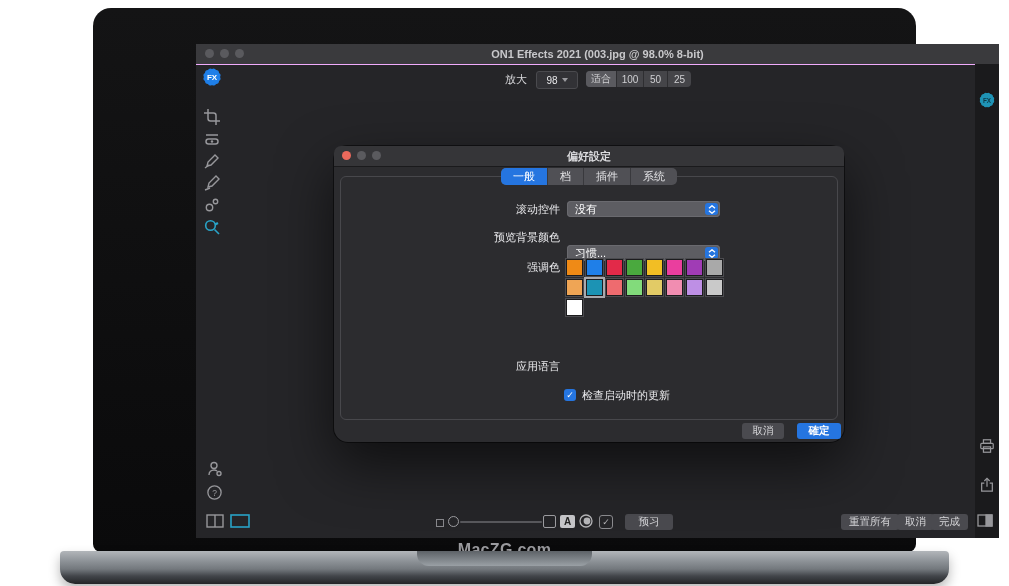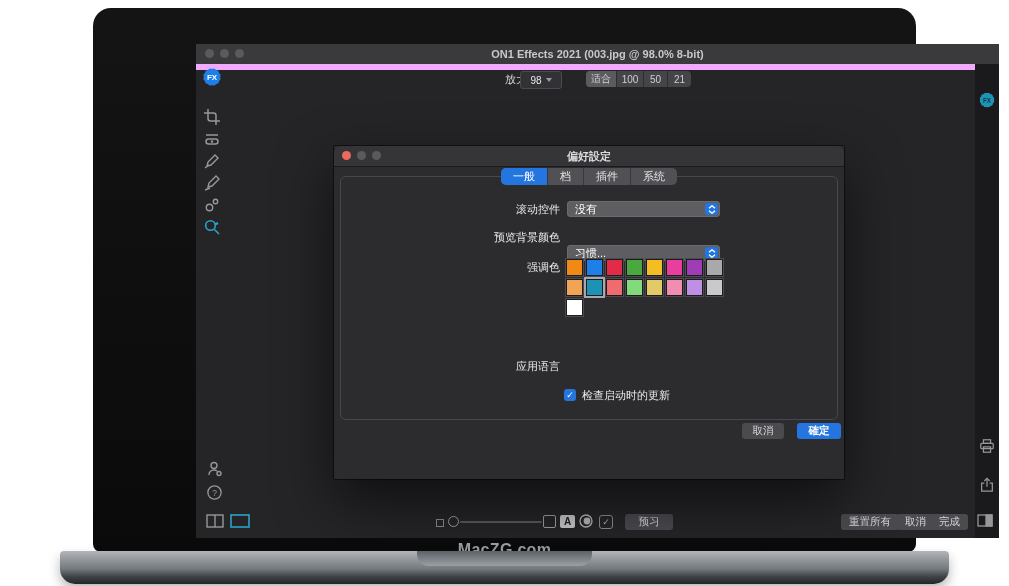--- a/index.html
+++ b/index.html
@@ -12,21 +12,21 @@
        border-radius:18px 18px 8px 8px;}
   .watermark{left:0;top:533px;width:823px;text-align:center;color:#9b9b9f;font-size:16px;font-weight:bold;letter-spacing:.3px;}
   .base{left:60px;top:551px;width:889px;height:33px;border-radius:4px 4px 15px 15px;
         background:linear-gradient(180deg,#b2b6ba 0%,#8e9398 30%,#73787d 55%,#42454a 76%,#232527 100%);
         box-shadow:0 6px 12px rgba(0,0,0,.28);}
   .notch{left:417px;top:551px;width:175px;height:15px;border-radius:0 0 12px 12px;
         background:linear-gradient(180deg,#5d6267,#9aa0a5);}
 
   
   .screen{left:103px;top:36px;width:803px;height:494px;background:#252528;overflow:hidden;}
-  .titlebar{left:0;top:0;width:803px;height:20px;background:#3a3a3d;border-bottom:6px solid #f0abfc;}
+  .titlebar{left:0;top:0;width:803px;height:20px;background:#3a3a3d;border-bottom:1px solid #f0abfc;}
   .titlebar .title{width:100%;text-align:center;line-height:20px;font-size:11px;font-weight:bold;color:#c8c8cb;}
   .dot{width:9px;height:9px;border-radius:50%;background:#5a5a5e;display:inline-block;}
   .dot.red{background:#ec695c;}
   .dots{left:9px;top:5px;display:flex;gap:6px;}
   .right-strip{left:779px;top:20px;width:24px;height:474px;background:#1a1a1c;}
 
   
   .tb-label{font-size:11px;color:#d6d6d9;line-height:16px;}
   .zoom-box{width:40px;height:16px;background:#323236;border:1px solid #4a4a4e;border-radius:3px;
             color:#e8e8ea;font-size:10px;display:flex;align-items:center;justify-content:center;gap:4px;}
@@ -44,21 +44,21 @@
   .btn{background:#4a4a4f;border-radius:3px;color:#d8d8db;font-size:10.5px;height:16px;display:flex;align-items:center;justify-content:center;padding:0 8px;}
   .btn.blue{background:#2575e0;color:#fff;font-weight:bold;}
   .a-btn{width:15px;height:13px;background:#c6c6c9;border-radius:2px;color:#222;font-size:10px;font-weight:bold;display:flex;align-items:center;justify-content:center;}
   .chk-btn{width:12px;height:12px;border:1px solid #8b8b8f;border-radius:3px;color:#b5b5b8;font-size:9px;display:flex;align-items:center;justify-content:center;}
   .slider-track{height:2px;background:#58585c;border-radius:1px;}
   .slider-knob{width:9px;height:9px;border:1.5px solid #9d9da1;border-radius:50%;background:transparent;}
   .mini-square{width:6px;height:6px;border:1px solid #88888c;}
   .sq-btn{width:11px;height:11px;border:1.5px solid #9d9da1;border-radius:2px;}
 
   
-  .dialog{left:138px;top:102px;width:510px;height:333px;background:#2c2c2f;border-radius:1px;
+  .dialog{left:138px;top:102px;width:510px;height:296px;background:#2c2c2f;border-radius:14px;
           box-shadow:0 22px 55px rgba(0,0,0,.6),0 0 0 1px #121214;}
   .dlg-titlebar{left:0;top:0;width:510px;height:20px;background:#353538;border-bottom:1px solid #1a1a1c;border-radius:7px 7px 0 0;}
   .dlg-title{width:100%;text-align:center;line-height:20px;font-size:11px;font-weight:bold;color:#dcdcdf;}
   .groupbox{left:6px;top:30px;width:496px;height:242px;border:1px solid #48484c;border-radius:6px;}
   .tabs{top:22px;left:50%;transform:translateX(-50%);display:flex;height:17px;background:#505055;border-radius:5px;overflow:hidden;z-index:3;}
   .tab{font-size:11px;color:#e3e3e6;display:flex;align-items:center;justify-content:center;padding:0 12px;border-left:1px solid #39393d;}
   .tab:first-child{border-left:none;}
   .tab.selected{background:#2575e0;color:#fff;}
   .fld-label{font-size:11px;color:#e9e9ec;text-align:right;width:160px;line-height:16px;font-weight:500;}
   .dropdown{width:145px;height:16px;background:#5d5d62;border-radius:4px;color:#fff;font-size:11px;
@@ -86,29 +86,29 @@
           <span class="dot"></span>
           <span class="dot"></span>
           <span class="dot"></span>
         </div>
         <div class="title">ON1 Effects 2021 (003.jpg @ 98.0% 8-bit)</div>
       </div>
 
       <div class="abs right-strip"></div>
 
       <div class="abs tb-label" style="left:309px;top:27px;">放大</div>
-      <div class="abs zoom-box" style="left:324px;top:27px;">
+      <div class="abs zoom-box" style="left:340px;top:27px;">
         <span>98</span>
         <span class="caret"></span>
       </div>
       <div class="abs seg" style="left:390px;top:27px;justify-content:space-between;">
         <div class="sg" style="width:30px;">适合</div>
         <div class="sg" style="width:26px;">100</div>
         <div class="sg" style="width:23px;">50</div>
-        <div class="sg" style="width:23px;">21</div>
+        <div class="sg" style="width:23px;">25</div>
       </div>
 
       <div class="abs ic" style="left:5px;top:22px;">
         <svg width="22" height="22" viewBox="0 0 22 22">
             <g fill="#1f7fe8">
           <rect x="4" y="4" width="14" height="14" rx="3"></rect>
           <rect x="4" y="4" width="14" height="14" rx="3" transform="rotate(30 11 11)"></rect>
           <rect x="4" y="4" width="14" height="14" rx="3" transform="rotate(60 11 11)"></rect>
             </g>
           <text x="11" y="14" font-size="8" font-weight="bold" fill="#fff" text-anchor="middle">FX</text>

